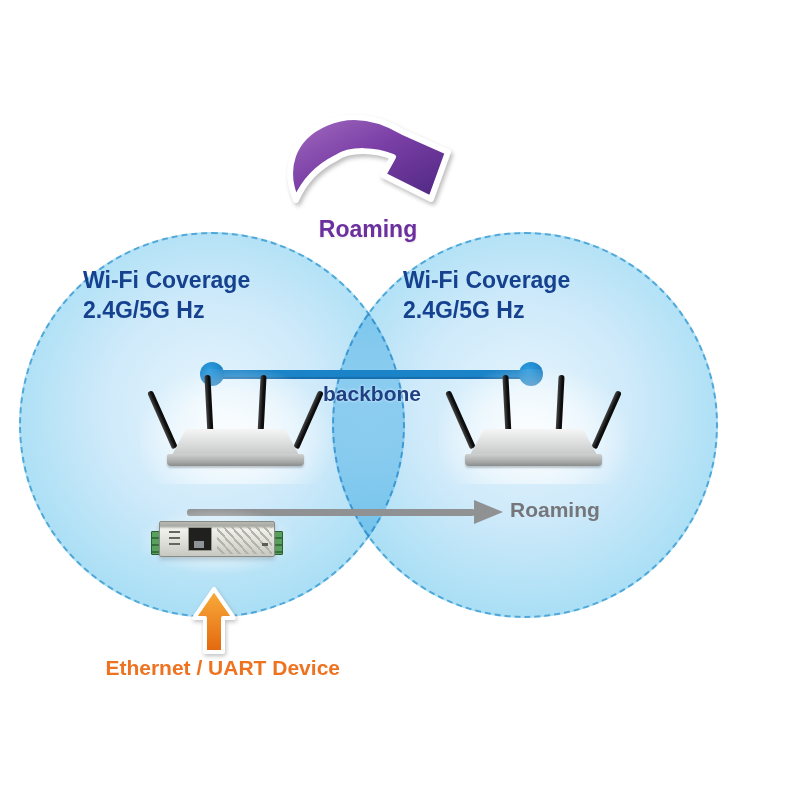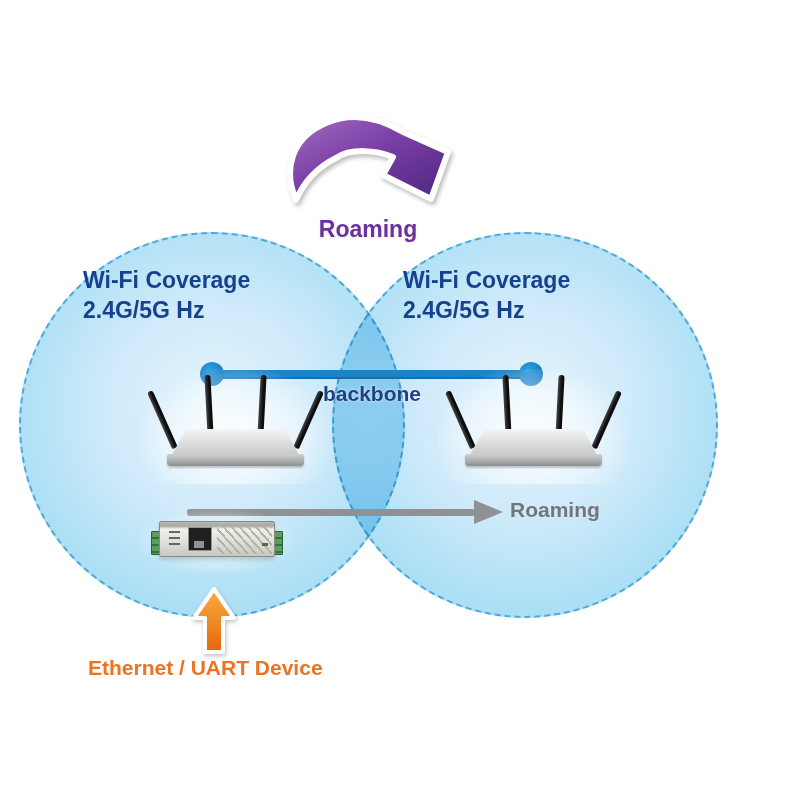--- a/index.html
+++ b/index.html
@@ -37,21 +37,21 @@
   .backbone-label{
     position:absolute;left:297px;top:373px;width:150px;text-align:center;
     color:#1f4085;font-weight:bold;font-size:21px;
     text-shadow:0 0 3px rgba(255,255,255,.8);
   }
   .moving-label{
     position:absolute;left:510px;top:489px;
     color:var(--moving-text,#75767a);font-weight:bold;font-size:21px;
   }
   .device-label{
-    position:absolute;left:88px;top:647px;width:252px;text-align:left;
+    position:absolute;left:88px;top:647px;width:252px;text-align:right;
     color:var(--orange,#ee7321);font-weight:bold;font-size:21px;
   }
   
   .backbone-line{
     position:absolute;left:212px;top:361px;width:320px;height:9px;
     background:var(--backbone-blue,#1b84c8);border-radius:5px;
     box-shadow:inset 0 -2px 1px rgba(10,40,90,.25);
   }
   .backbone-node{
     position:absolute;top:353px;width:24px;height:24px;border-radius:50%;

